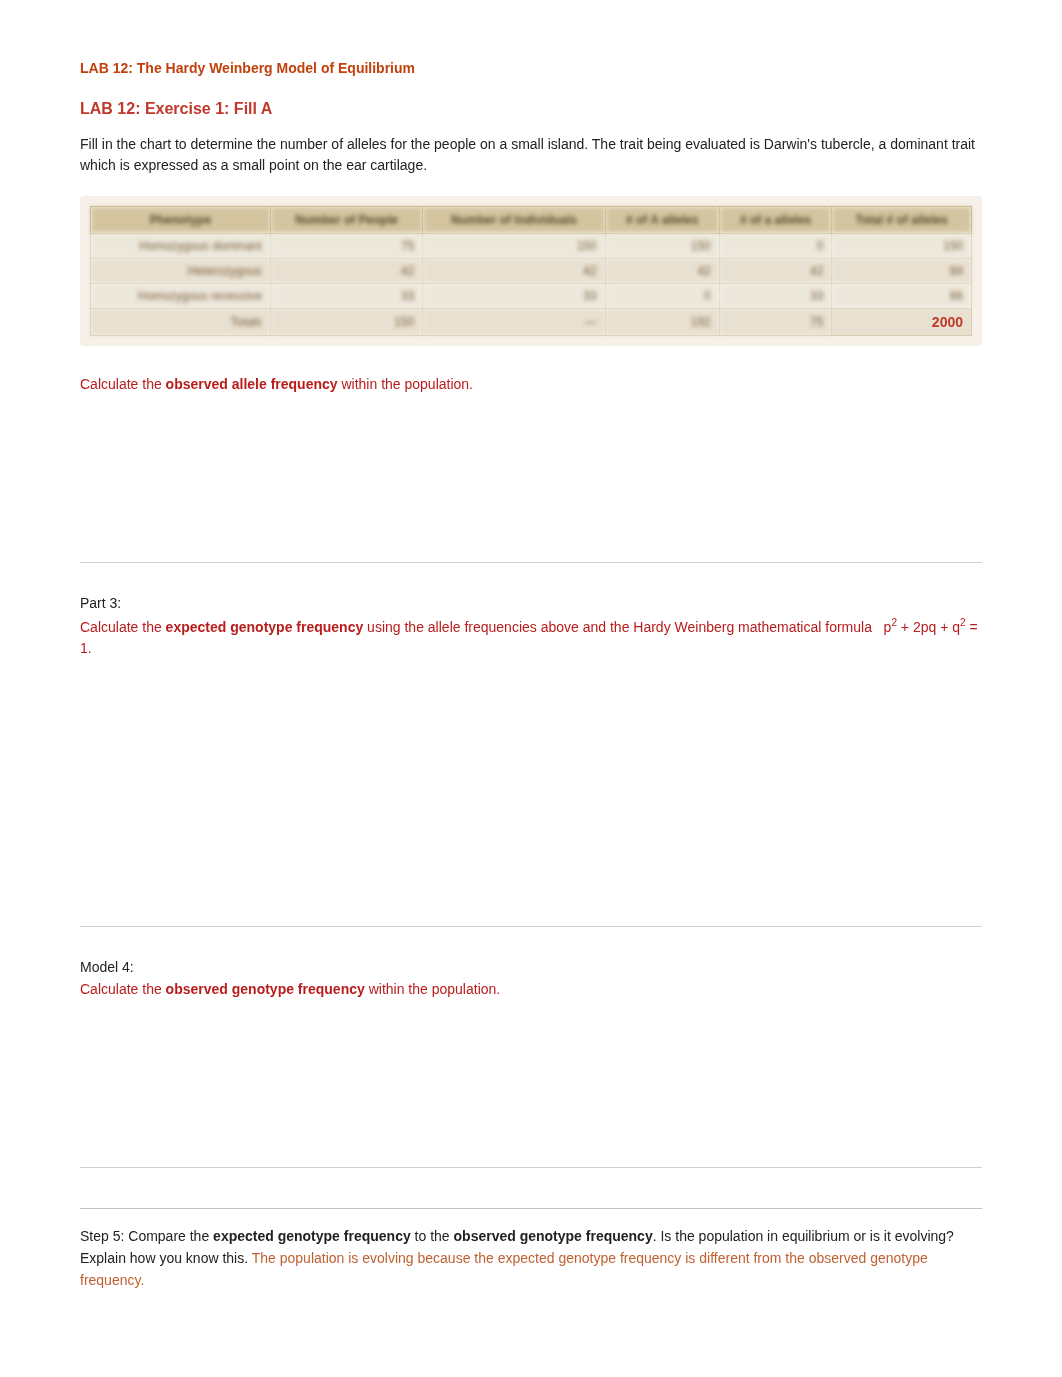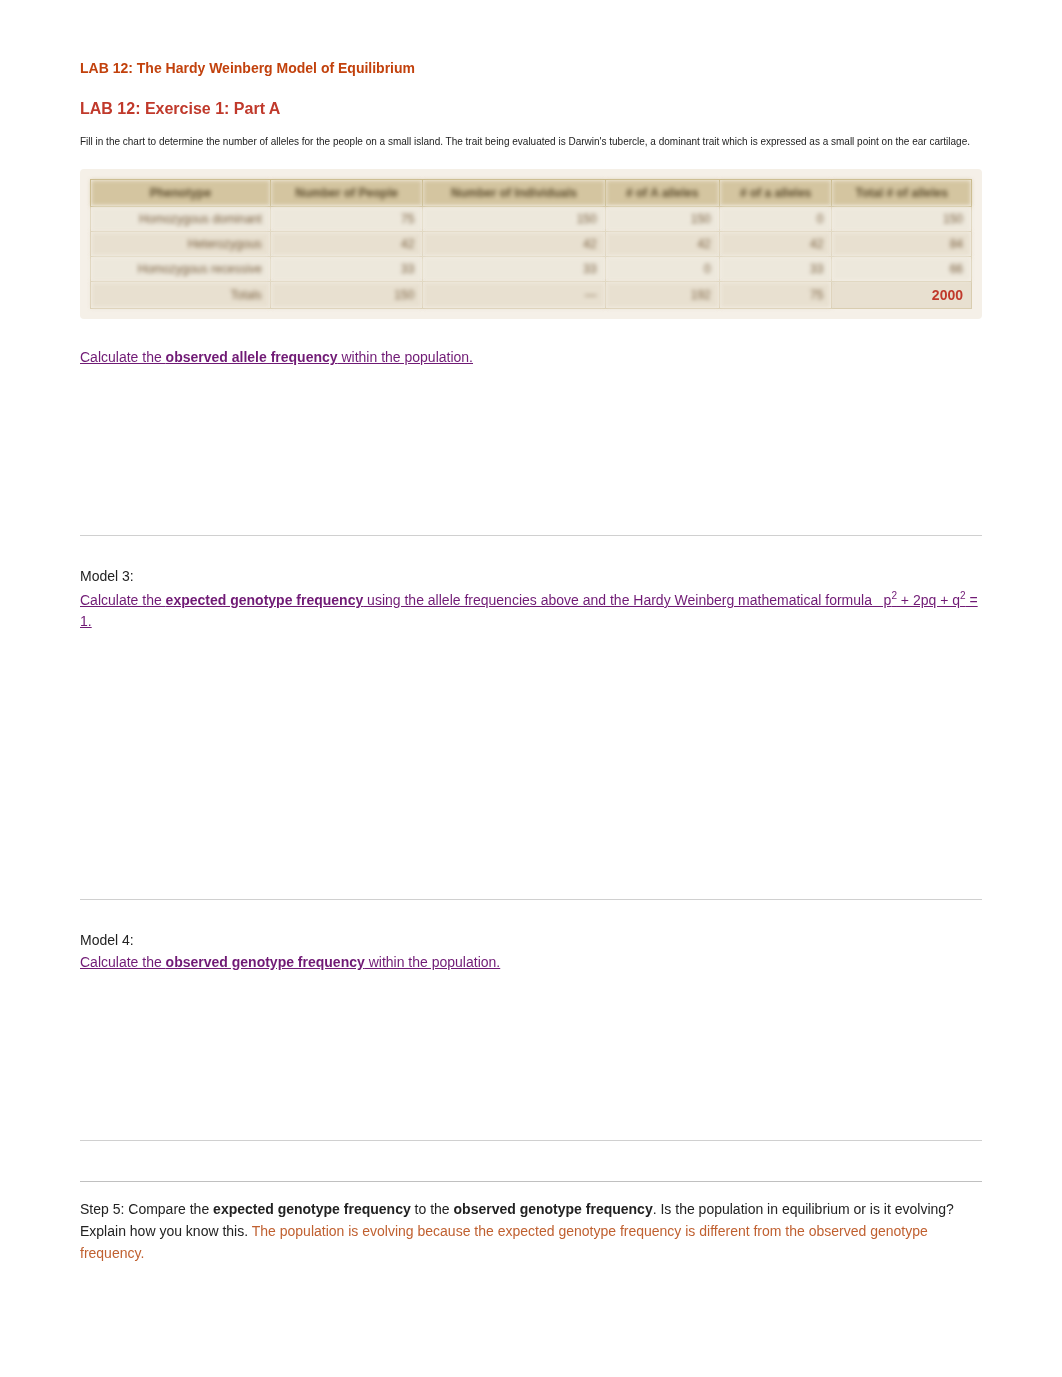--- a/index.html
+++ b/index.html
@@ -26,21 +26,21 @@
     }
 
     .section-title {
       color: #c0392b;
       font-size: 16px;
       font-weight: bold;
       margin-bottom: 16px;
     }
 
     .intro-text {
-      font-size: 10px;
+      font-size: 14px;
       color: #222;
       line-height: 1.5;
       margin-bottom: 20px;
     }
 
     
     .data-table-wrapper {
       background: #f5f0e8;
       border-radius: 4px;
       padding: 10px;
@@ -93,24 +93,23 @@
     }
 
     .step-label {
       font-size: 14px;
       color: #222;
       margin-bottom: 4px;
     }
 
     .step-description {
       font-size: 14px;
-      color: #701a75;
+      color: #b91c1c;
       line-height: 1.5;
       margin-bottom: 8px;
-      text-decoration: underline;
     }
 
     .step-description strong {
       font-weight: bold;
     }
 
     .work-space-large {
       min-height: 260px;
       border-bottom: 1px solid #d0d0d0;
       margin-top: 8px;
@@ -146,21 +145,21 @@
     .superscript {
       vertical-align: super;
       font-size: 10px;
     }
   </style>
 </head>
 <body>
 
 <h1 class="main-title">LAB 12: The Hardy Weinberg Model of Equilibrium</h1>
 
-<h2 class="section-title">LAB 12: Exercise 1: Part A</h2>
+<h2 class="section-title">LAB 12: Exercise 1: Fill A</h2>
 
 <p class="intro-text">Fill in the chart to determine the number of alleles for the people on a small island. The trait being evaluated is Darwin's tubercle, a dominant trait which is expressed as a small point on the ear cartilage.</p>
 
 <div class="data-table-wrapper">
   <table class="data-table">
     <thead>
       <tr>
         <th class="blurred">Phenotype</th>
         <th class="blurred">Number of People</th>
         <th class="blurred">Number of Individuals</th>
@@ -207,21 +206,21 @@
 </div>
 
 <div class="step-section">
   <p class="step-description">
     <span>Calculate the </span><strong>observed allele frequency</strong><span> within the population.</span>
   </p>
   <div class="work-space-medium"></div>
 </div>
 
 <div class="step-section">
-  <p class="step-label">Model 3:</p>
+  <p class="step-label">Part 3:</p>
   <p class="step-description">
     <span>Calculate the </span><strong>expected genotype frequency</strong><span> using the allele frequencies above and the Hardy Weinberg mathematical formula &nbsp; p</span><span class="superscript">2</span><span> + 2pq + q</span><span class="superscript">2</span><span> = 1.</span>
   </p>
   <div class="work-space-large"></div>
 </div>
 
 <div class="step-section">
   <p class="step-label">Model 4:</p>
   <p class="step-description">
     <span>Calculate the </span><strong>observed genotype frequency</strong><span> within the population.</span>

